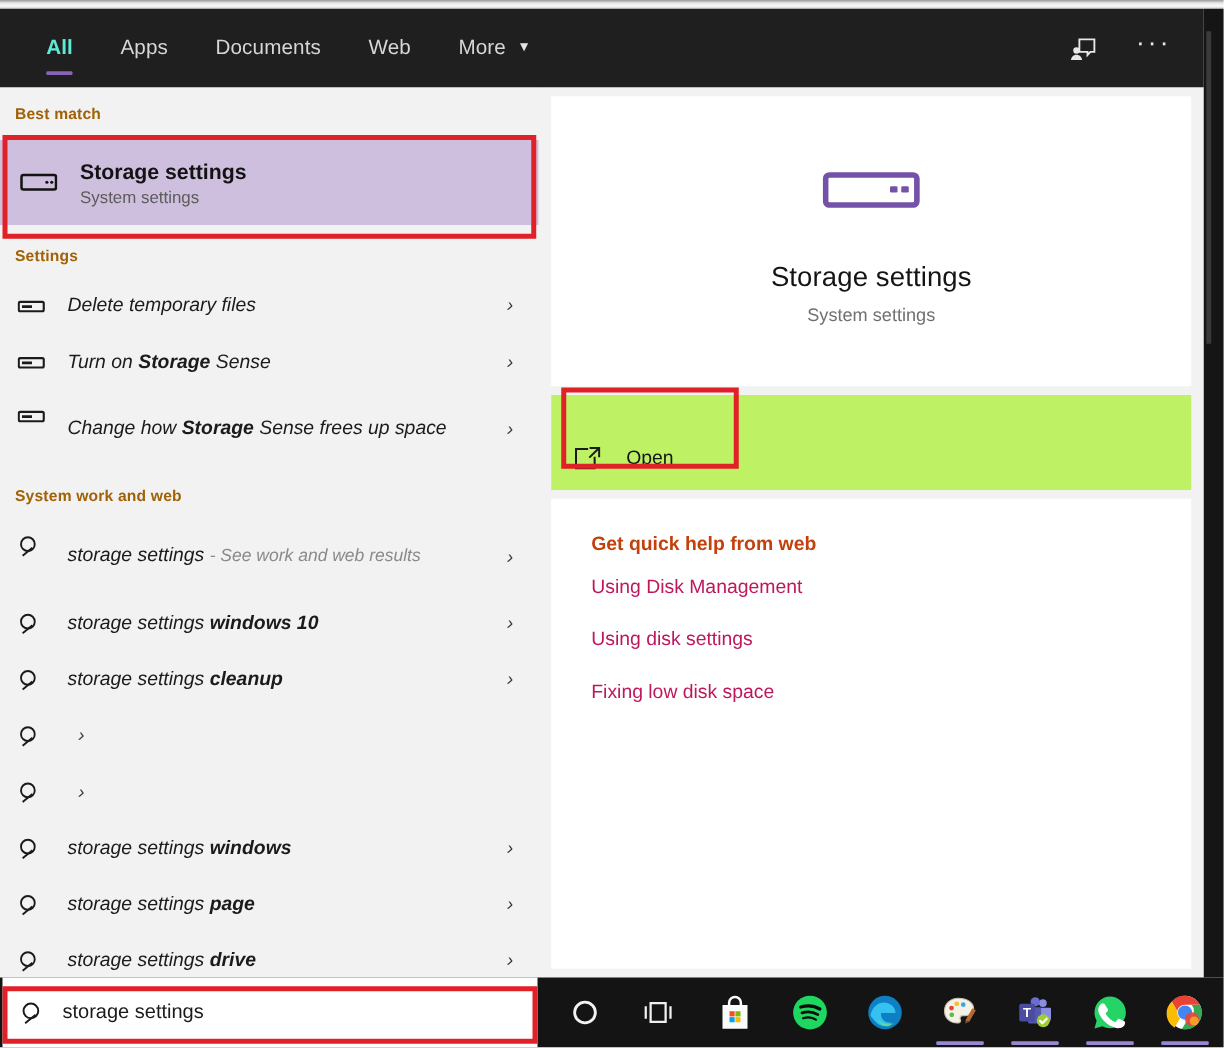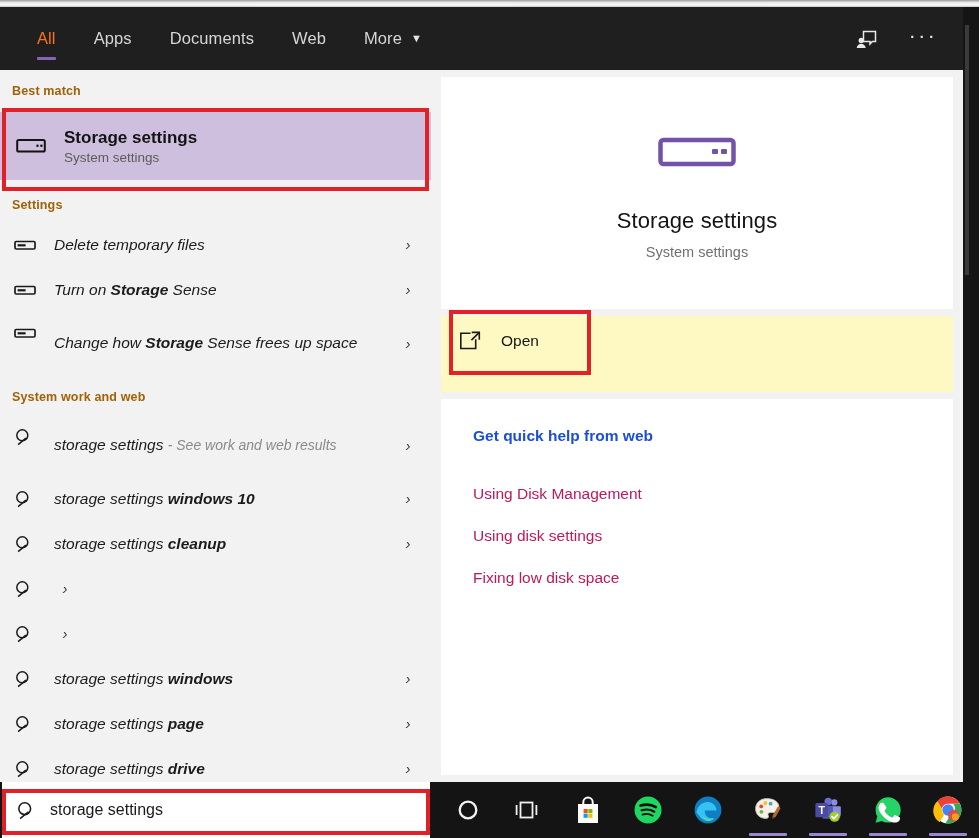--- a/index.html
+++ b/index.html
@@ -60,22 +60,22 @@
     color: #d6d6d6;
     font-size: 16.5px;
     padding: 0 19px;
     height: 63px;
     line-height: 63px;
     cursor: default;
     white-space: nowrap;
     letter-spacing: .1px;
   }
   .tab.active {
-    color: #f97316;
-    font-weight: normal;
+    color: #5eead4;
+    font-weight: bold;
   }
   .tab.active::after {
     content: "";
     position: absolute;
     left: 19px; right: 19px;
     bottom: 10px;
     height: 3px;
     background: #8764b8;
     border-radius: 1px;
   }
@@ -225,23 +225,23 @@
     font-size: 14.5px;
     color: #707070;
     margin-top: 10px;
   }
 
   .card-actions {
     position: absolute;
     left: 10px; top: 246px;
     width: 512px;
     height: 76px;
-    background: #fef9c3;
-    display: flex;
-    align-items: flex-start;
+    background: #bef264;
+    display: flex;
+    align-items: flex-end;
   }
   .open-btn {
     display: flex;
     align-items: center;
     height: 50px;
     padding: 0 28px 0 18px;
     cursor: default;
   }
   .open-btn .obi { margin-right: 20px; display: flex; }
   .open-btn .obl { font-size: 15.5px; color: #161616; }
@@ -251,22 +251,22 @@
     left: 10px; top: 329px;
     width: 512px;
     height: 376px;
     background: #ffffff;
     padding: 28px 0 0 32px;
     box-sizing: border-box;
   }
   .help-title {
     font-size: 15.5px;
     font-weight: bold;
-    color: #1d4ed8;
-    margin-bottom: 40px;
+    color: #c2410c;
+    margin-bottom: 16px;
   }
   .help-link {
     font-size: 15.5px;
     color: #be185d;
     margin-bottom: 24px;
     cursor: default;
     display: block;
   }
 
   

